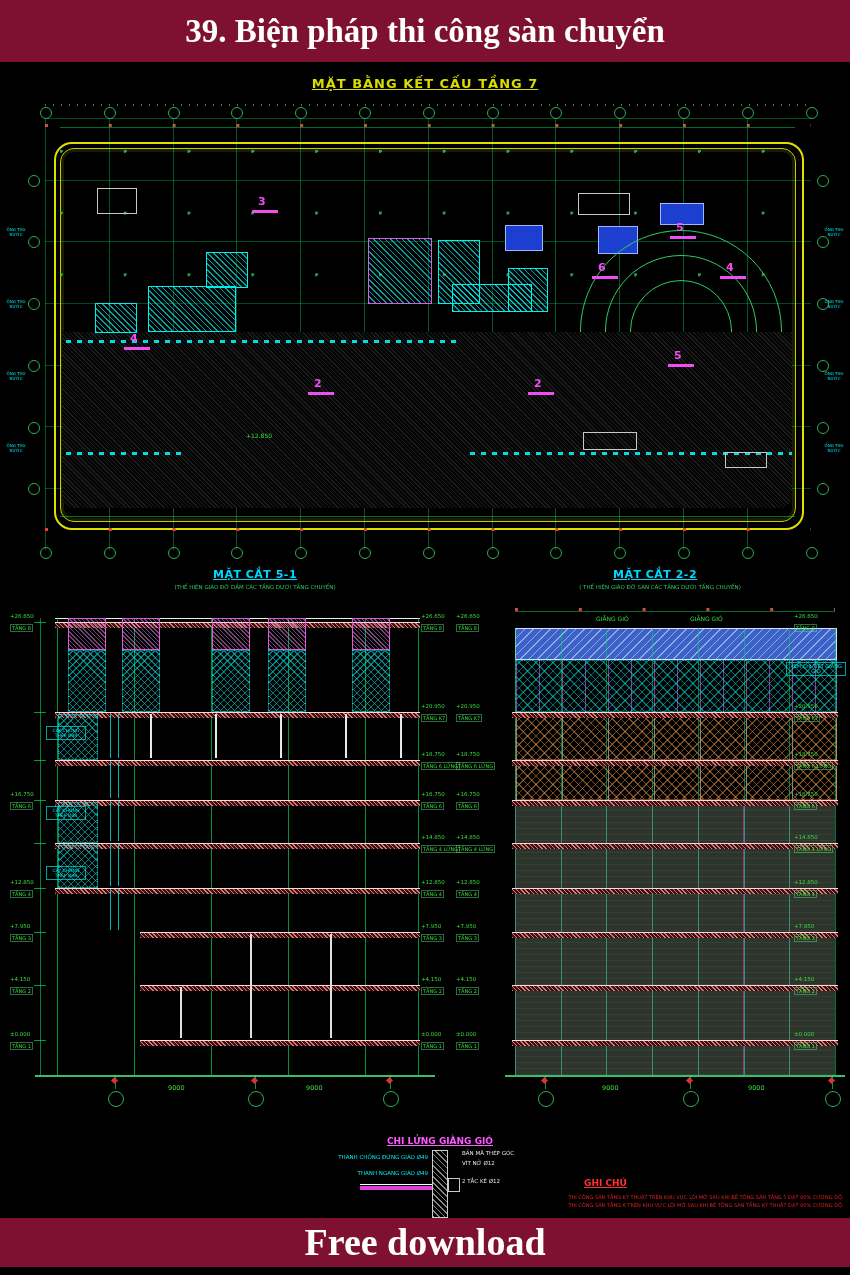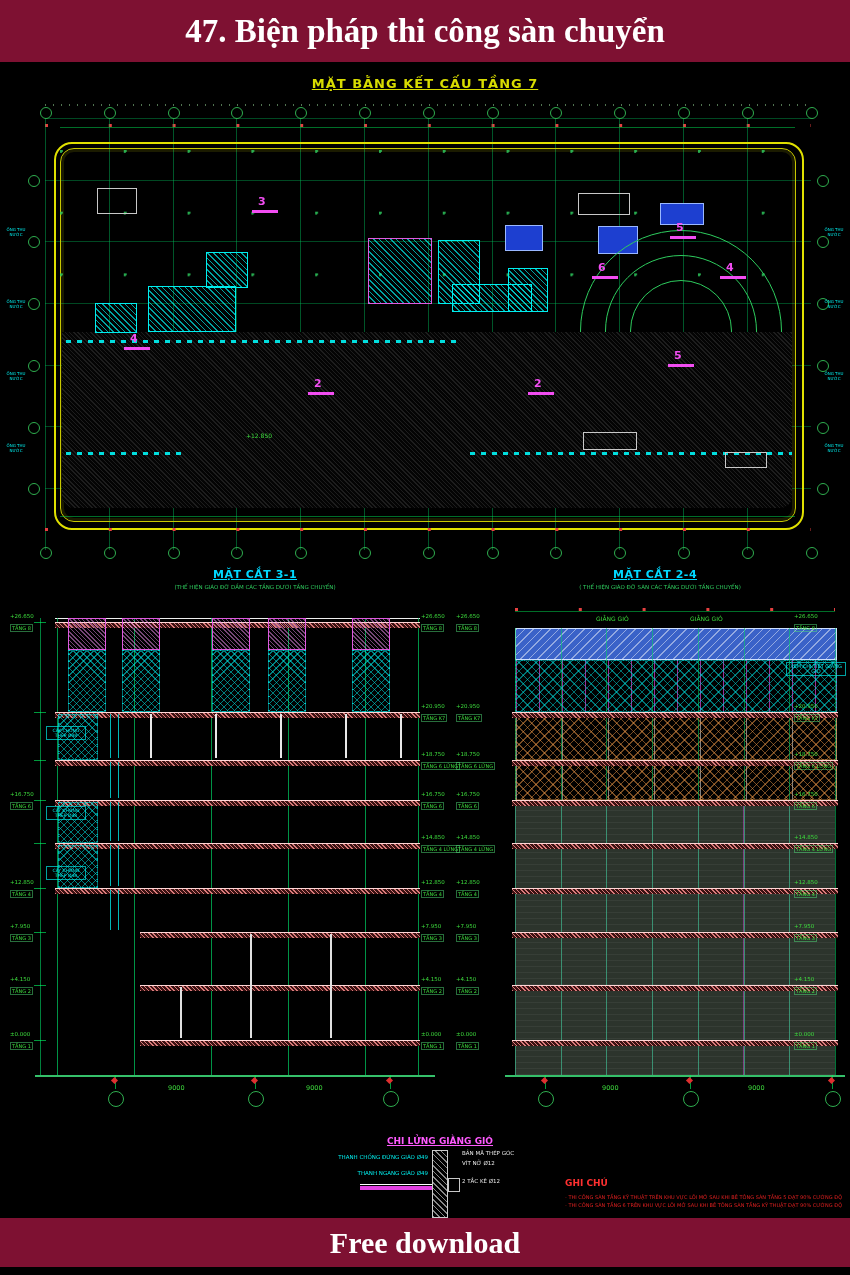--- a/index.html
+++ b/index.html
@@ -58,21 +58,21 @@
      repeating-linear-gradient(0deg,rgba(255,255,255,.05) 0 1px,transparent 1px 6px)}
   .posthatch{position:absolute;border:1px solid #ccc;background:repeating-linear-gradient(45deg,rgba(225,225,225,.6) 0 1px,transparent 1px 4px)}
   .dtl-cy{position:absolute;color:#0ee;font-size:5.5px;line-height:7px;text-align:right}
   .dtl-wh{position:absolute;color:#e8e8e8;font-size:5.5px;line-height:7px}
   .note-line{position:absolute;color:#e02020;font-size:5px;line-height:8px;white-space:nowrap;overflow:hidden}
 </style>
 </head>
 <body>
 
 <div class="banner" style="top:0;height:62px">
-  <div class="banner-text" style="line-height:62px;font-size:33px">47. Biện pháp thi công  sàn chuyển</div>
+  <div class="banner-text" style="line-height:62px;font-size:33px">39. Biện pháp thi công  sàn chuyển</div>
 </div>
 
 <div class="abs" style="left:0;top:76px;width:850px;text-align:center;color:#d8dc00;font-size:13px;font-weight:bold;letter-spacing:1px;text-decoration:underline">MẶT BẰNG KẾT CẤU TẦNG 7</div>
 
 <div class="tickrow" style="left:45px;top:104px;width:766px"></div>
 <div class="dotrow" style="left:45px;top:124px;width:766px"></div>
 <div class="abs" style="left:60px;top:127px;width:735px;height:1px;background:rgba(0,220,80,.5)"></div>
 <div class="gridlayer" style="left:45px;top:118px;width:766px;height:432px"></div>
 <div class="abs" style="left:54px;top:142px;width:746px;height:384px;border:2px solid #e0e000;border-radius:18px"></div>
 <div class="abs" style="left:60px;top:148px;width:734px;height:372px;border:1px solid #c8c800;border-radius:14px;box-shadow:inset 0 0 0 3px rgba(224,224,0,.12)"></div>
@@ -103,23 +103,23 @@
   <div class="arc" style="left:5px;top:0;width:200px;height:200px"></div>
   <div class="arc" style="left:30px;top:25px;width:150px;height:150px"></div>
   <div class="arc" style="left:55px;top:50px;width:100px;height:100px"></div>
 </div>
 
 <div class="abs" style="left:246px;top:432px;color:#3ddc3d;font-size:6px">+12.850</div>
 
 <div class="abs" style="left:60px;top:516px;width:735px;height:1px;background:rgba(0,220,80,.5)"></div>
 <div class="dotrow" style="left:45px;top:528px;width:766px"></div>
 
-<div class="sect-title" style="left:175px;top:568px;width:160px">MẶT CẮT 3-1</div>
+<div class="sect-title" style="left:175px;top:568px;width:160px">MẶT CẮT 5-1</div>
 <div class="sect-sub" style="left:120px;top:584px;width:270px">(THỂ HIỆN GIÁO ĐỠ DẦM CÁC TẦNG DƯỚI TẦNG CHUYỂN)</div>
-<div class="sect-title" style="left:570px;top:568px;width:170px">MẶT CẮT 2-4</div>
+<div class="sect-title" style="left:570px;top:568px;width:170px">MẶT CẮT 2-2</div>
 <div class="sect-sub" style="left:515px;top:584px;width:290px">( THỂ HIỆN GIÁO ĐỠ SÀN CÁC TẦNG DƯỚI TẦNG CHUYỂN)</div>
 
 <div class="abs" style="left:40px;top:618px;width:1px;height:457px;background:rgba(0,255,120,.5)"></div>
 <div class="abs" style="left:55px;top:618px;width:365px;height:1px;background:#eee"></div>
 <div class="abs" style="left:35px;top:1075px;width:400px;height:2px;background:#35c06a"></div>
 
 <div class="dotrow" style="left:515px;top:608px;width:320px"></div>
 <div class="abs" style="left:515px;top:611px;width:320px;height:1px;background:rgba(0,220,80,.5)"></div>
 <div class="bluedeck" style="left:515px;top:628px;width:320px;height:30px"></div>
 <div class="lattice-c" style="left:515px;top:660px;width:320px;height:50px"></div>
@@ -133,26 +133,26 @@
 <div class="posthatch" style="left:432px;top:1150px;width:14px;height:66px"></div>
 <div class="wbox" style="left:448px;top:1178px;width:10px;height:12px"></div>
 <div class="abs" style="left:360px;top:1184px;width:72px;height:1px;background:#fff"></div>
 <div class="abs" style="left:360px;top:1186px;width:72px;height:4px;background:#e040e0"></div>
 <div class="dtl-cy" style="left:288px;top:1154px;width:140px">THANH CHỐNG ĐỨNG GIÁO Ø49</div>
 <div class="dtl-cy" style="left:288px;top:1170px;width:140px">THANH NGANG GIÁO Ø49</div>
 <div class="dtl-wh" style="left:462px;top:1150px;width:90px">BẢN MÃ THÉP GÓC</div>
 <div class="dtl-wh" style="left:462px;top:1160px;width:90px">VÍT NỞ Ø12</div>
 <div class="dtl-wh" style="left:462px;top:1178px;width:90px">2 TẮC KÊ Ø12</div>
 
-<div class="abs" style="left:565px;top:1178px;width:80px;color:#ff3030;font-size:9px;font-weight:bold;">GHI CHÚ</div>
+<div class="abs" style="left:584px;top:1178px;width:80px;color:#ff3030;font-size:9px;font-weight:bold;text-decoration:underline">GHI CHÚ</div>
 <div class="note-line" style="left:565px;top:1193px;width:280px">- THI CÔNG SÀN TẦNG KỸ THUẬT TRÊN KHU VỰC LÕI MỞ SAU KHI BÊ TÔNG SÀN TẦNG 5 ĐẠT 90% CƯỜNG ĐỘ</div>
 <div class="note-line" style="left:565px;top:1201px;width:280px">- THI CÔNG SÀN TẦNG 6 TRÊN KHU VỰC LÕI MỞ SAU KHI BÊ TÔNG SÀN TẦNG KỸ THUẬT ĐẠT 90% CƯỜNG ĐỘ</div>
 
 <div class="banner" style="top:1218px;height:49px">
-  <div class="banner-text" style="line-height:49px;font-size:30px">Free download</div>
+  <div class="banner-text" style="line-height:49px;font-size:38px">Free download</div>
 </div>
 
 <div style="position: absolute; left: 40px; top: 107px; width: 10px; height: 10px; border: 1px solid rgb(47, 174, 79); border-radius: 50%;"></div>
 <div style="position: absolute; left: 40px; top: 547px; width: 10px; height: 10px; border: 1px solid rgb(47, 174, 79); border-radius: 50%;"></div>
 <div style="position: absolute; left: 103.8px; top: 107px; width: 10px; height: 10px; border: 1px solid rgb(47, 174, 79); border-radius: 50%;"></div>
 <div style="position: absolute; left: 103.8px; top: 547px; width: 10px; height: 10px; border: 1px solid rgb(47, 174, 79); border-radius: 50%;"></div>
 <div style="position: absolute; left: 167.6px; top: 107px; width: 10px; height: 10px; border: 1px solid rgb(47, 174, 79); border-radius: 50%;"></div>
 <div style="position: absolute; left: 167.6px; top: 547px; width: 10px; height: 10px; border: 1px solid rgb(47, 174, 79); border-radius: 50%;"></div>
 <div style="position: absolute; left: 231.4px; top: 107px; width: 10px; height: 10px; border: 1px solid rgb(47, 174, 79); border-radius: 50%;"></div>
 <div style="position: absolute; left: 231.4px; top: 547px; width: 10px; height: 10px; border: 1px solid rgb(47, 174, 79); border-radius: 50%;"></div>

